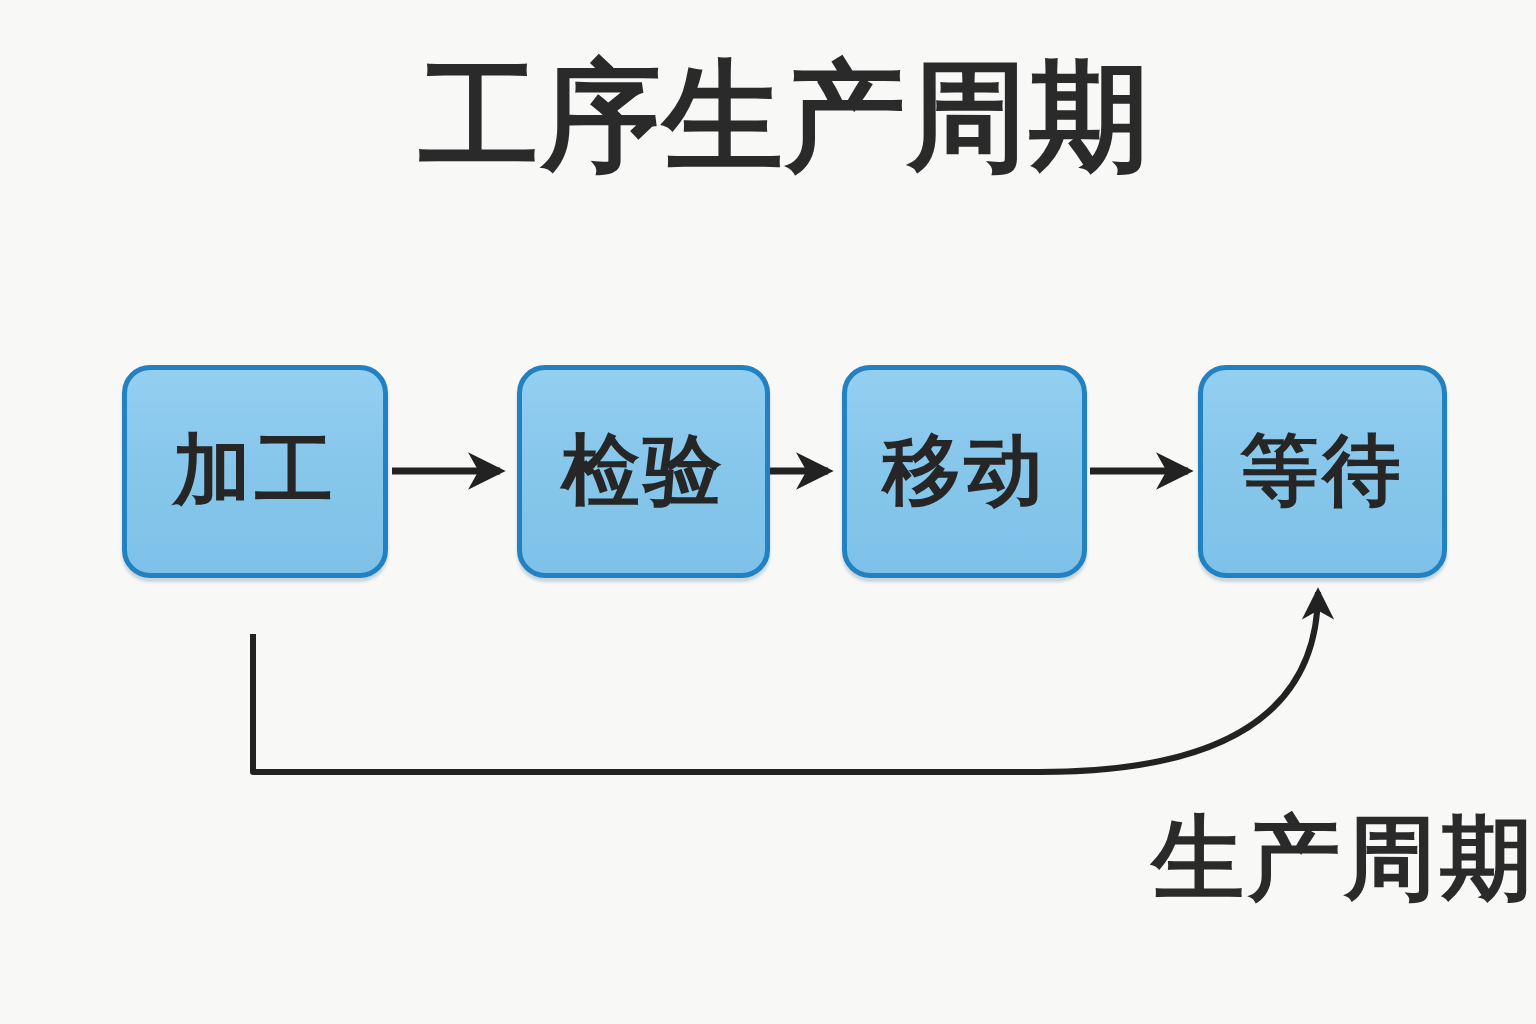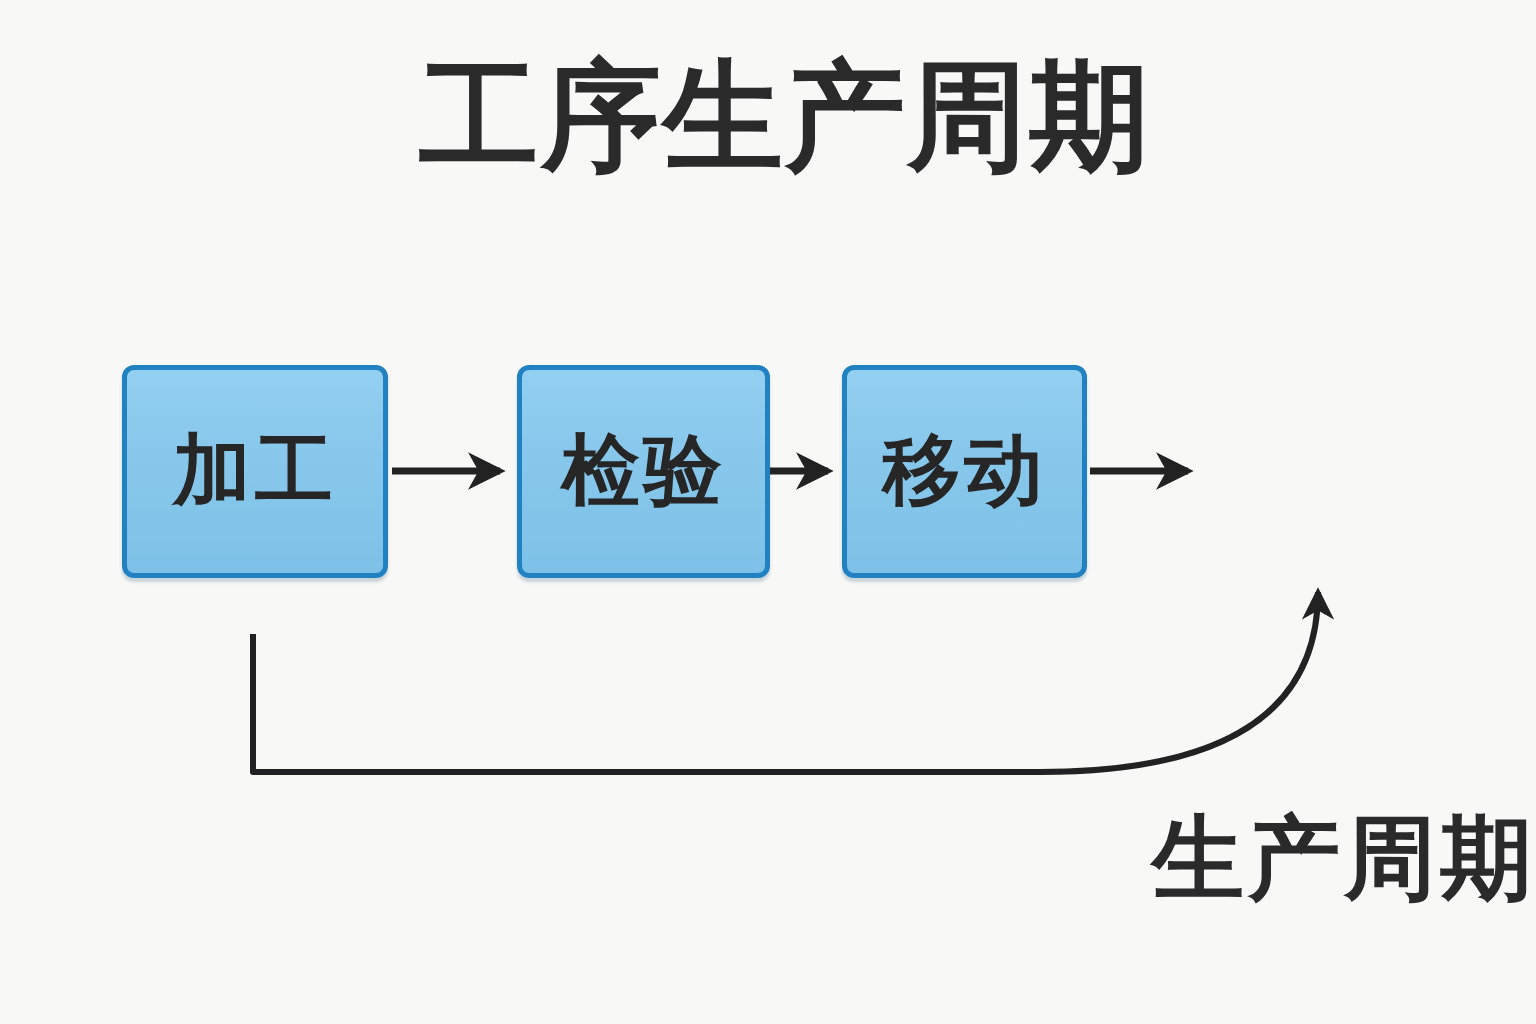--- a/index.html
+++ b/index.html
@@ -43,21 +43,21 @@
   .conn.feedback {
     stroke-width: 6;
   }
   .node {
     position: absolute;
     top: 365px;
     height: 213px;
     box-sizing: border-box;
     background: linear-gradient(180deg, #93cff1 0%, #87c7eb 45%, #7ec1e8 100%);
     border: 5px solid #2181c1;
-    border-radius: 12px;
+    border-radius: 28px;
     box-shadow: 0 4px 3px rgba(30, 80, 120, 0.22);
     display: flex;
     align-items: center;
     justify-content: center;
   }
   .node-label {
     font-size: 78px;
     font-weight: 900;
     letter-spacing: 4px;
     color: #262626;
@@ -104,16 +104,19 @@
   </div>
 
   <div class="node node-2">
     <span class="node-label">检验</span>
   </div>
 
   <div class="node node-3">
     <span class="node-label">移动</span>
   </div>
 
+  <div class="node node-4">
+    <span class="node-label">等待</span>
+  </div>
 
   <div class="cycle-label">生产周期</div>
 
 </div>
 
 </body></html>

